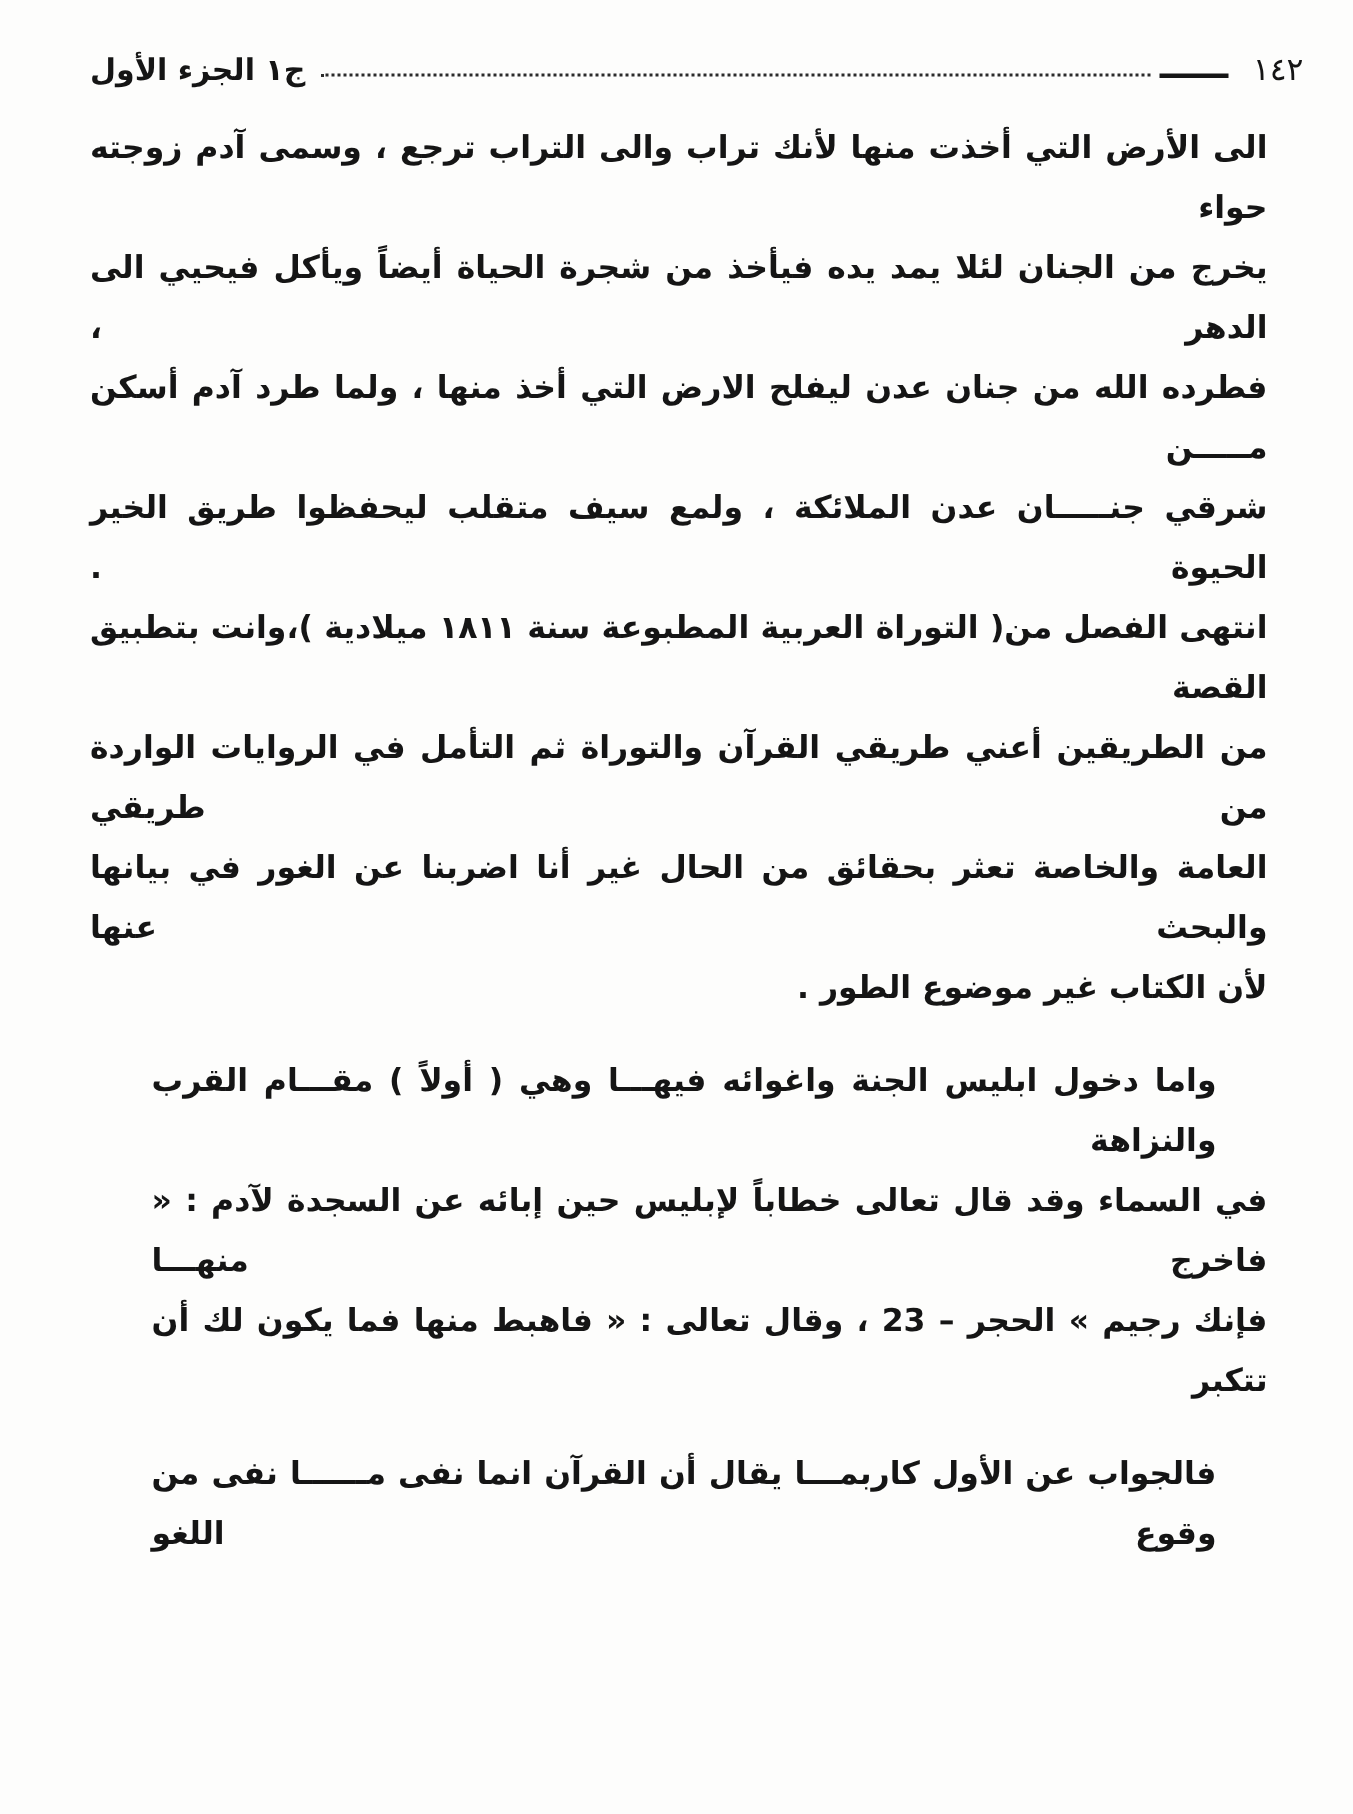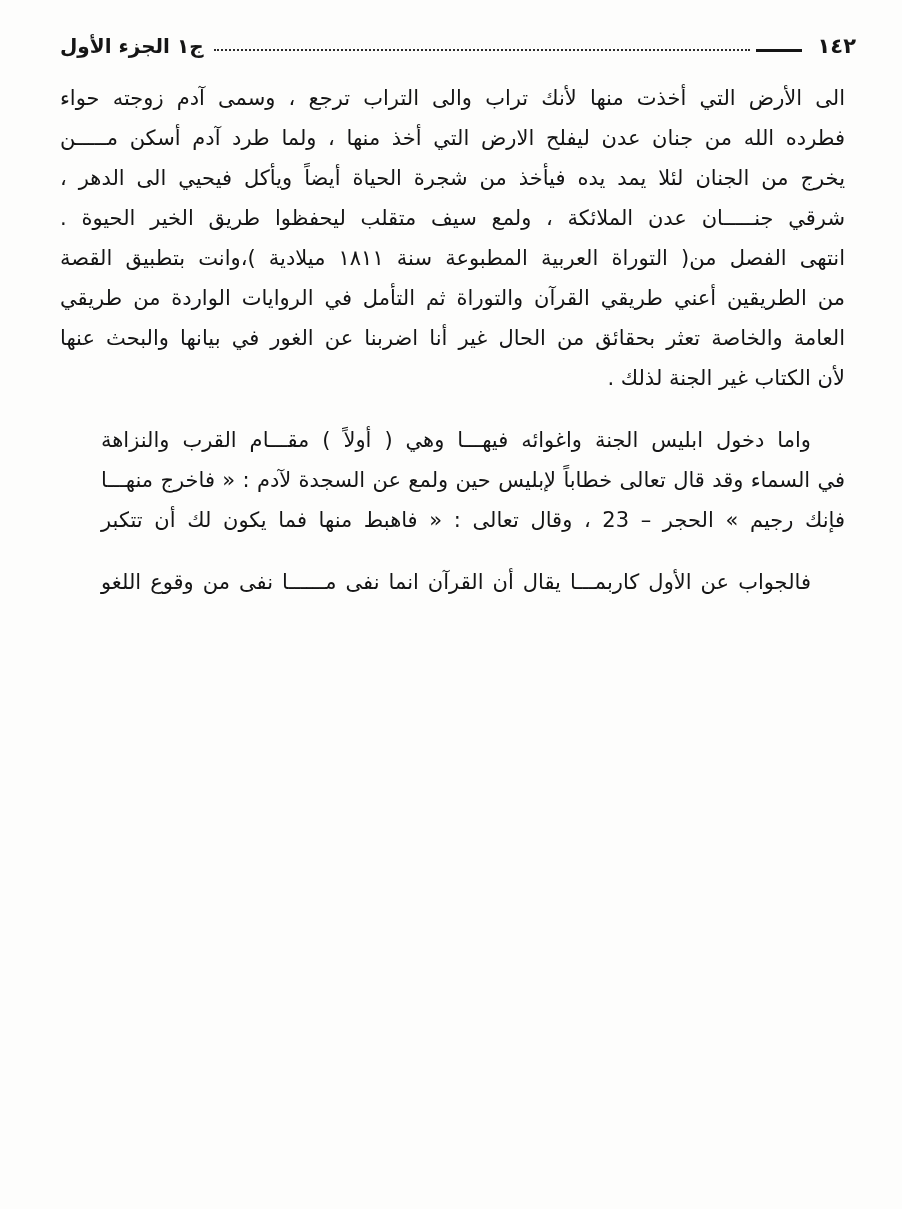--- a/index.html
+++ b/index.html
@@ -12,21 +12,21 @@
     color: #151515;
     font-family: "DejaVu Sans", sans-serif;
     overflow: hidden;
     box-sizing: border-box;
   }
   
   .header {
     display: flex;
     align-items: center;
     direction: ltr;
-    margin: 34px 46px 0 60px;
+    margin: 34px 33px 0 60px;
     justify-content: center;
   }
   .running-title {
     direction: rtl;
     font-size: 20px;
     font-weight: bold;
     white-space: nowrap;
     flex: 0 0 auto;
   }
   .leader-dotted {
@@ -40,33 +40,33 @@
     flex: 0 0 auto;
     width: 46px;
     height: 0;
     border-bottom: 3px solid #151515;
     margin-right: 16px;
     transform: translateY(4px);
   }
   .page-number {
     flex: 0 0 auto;
     font-size: 21px;
-    font-weight: bold;
+    font-weight: normal;
     letter-spacing: 3px;
   }
   
   .text-block {
     direction: rtl;
     margin: 20px 57px 0 60px;
   }
   .para { margin: 0; }
   .para + .para { margin-top: 22px; margin-left: 41px; }
   .line {
     font-size: 21px;
-    font-weight: normal;
+    font-weight: bold;
     line-height: 40px;
     text-align: right;
     white-space: nowrap;
   }
   .line.full {
     white-space: normal;
     text-align: justify;
     text-align-last: justify;
   }
   .line.indent { padding-right: 34px; }
@@ -80,32 +80,32 @@
     <span class="running-title">ج١ الجزء الأول</span>
     <span class="leader-dotted"></span>
     <span class="leader-solid"></span>
     <span class="page-number">١٤٢</span>
   </div>
 
   <div class="text-block">
 
     <div class="para">
       <div class="line full">الى الأرض التي أخذت منها لأنك تراب والى التراب ترجع ، وسمى آدم زوجته حواء</div>
+      <div class="line full">يخرج من الجنان لئلا يمد يده فيأخذ من شجرة الحياة أيضاً ويأكل فيحيي الى الدهر ،</div>
       <div class="line full">فطرده الله من جنان عدن ليفلح الارض التي أخذ منها ، ولما طرد آدم أسكن مـــــن</div>
-      <div class="line full">يخرج من الجنان لئلا يمد يده فيأخذ من شجرة الحياة أيضاً ويأكل فيحيي الى الدهر ،</div>
       <div class="line full">شرقي جنـــــان عدن الملائكة ، ولمع سيف متقلب ليحفظوا طريق الخير الحيوة .</div>
       <div class="line full">انتهى الفصل من( التوراة العربية المطبوعة سنة ١٨١١ ميلادية )،وانت بتطبيق القصة</div>
       <div class="line full">من الطريقين أعني طريقي القرآن والتوراة ثم التأمل في الروايات الواردة من طريقي</div>
       <div class="line full">العامة والخاصة تعثر بحقائق من الحال غير أنا اضربنا عن الغور في بيانها والبحث عنها</div>
-      <div class="line">لأن الكتاب غير الجنة لذلك .</div>
+      <div class="line">لأن الكتاب غير موضوع الطور .</div>
     </div>
 
     <div class="para">
       <div class="line full indent">واما دخول ابليس الجنة واغوائه فيهـــا وهي ( أولاً ) مقـــام القرب والنزاهة</div>
-      <div class="line full">في السماء وقد قال تعالى خطاباً لإبليس حين ولمع عن السجدة لآدم : « فاخرج منهـــا</div>
+      <div class="line full">في السماء وقد قال تعالى خطاباً لإبليس حين إبائه عن السجدة لآدم : « فاخرج منهـــا</div>
       <div class="line full">فإنك رجيم » الحجر – 23 ، وقال تعالى : « فاهبط منها فما يكون لك أن تتكبر</div>
     </div>
 
     <div class="para">
       <div class="line full indent">فالجواب عن الأول كاربمـــا يقال أن القرآن انما نفى مــــــا نفى من وقوع اللغو</div>
 
     </div>
 
   </div>
 </div>

